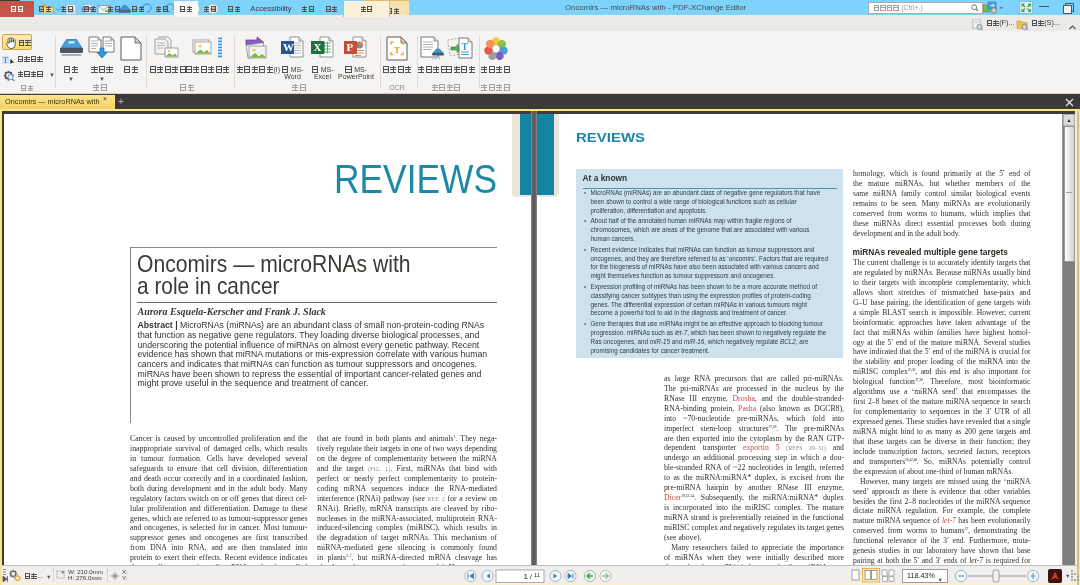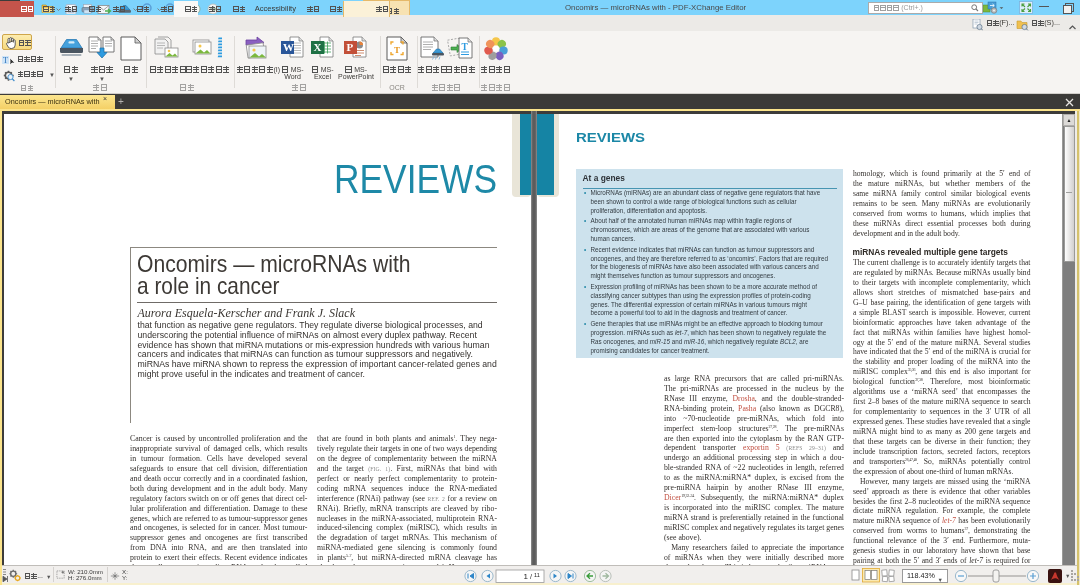--- a/index.html
+++ b/index.html
@@ -17,21 +17,21 @@
 #ribbon{left:0;top:31px;width:1080px;height:62px;background:#f6f4f2;border-bottom:1px solid #d2cfcb;}
 .rsep{position:absolute;top:36px;width:1px;height:52px;background:#dedbd7;}
 .rlab{position:absolute;top:84px;font-size:7px;color:#8a8782;text-align:center;}
 .ricon{position:absolute;top:36px;}
 .rtext{position:absolute;top:66px;font-size:7px;color:#3c3a37;text-align:center;white-space:nowrap;}
 #tabbar{left:0;top:95px;width:1080px;height:14px;background:#3b3a38;}
 #yline{left:0;top:109px;width:1080px;height:2.5px;background:#fbe48c;}
 #docarea{left:0;top:111px;width:1080px;height:454px;background:#3d3c3a;}
 #statusbar{left:0;top:565px;width:1080px;height:20px;background:#f1efed;border-top:1px solid #c0bdb9;box-sizing:border-box;}
 #sbyellow{left:0;top:583px;width:1080px;height:2px;background:#f8f0ce;}
-.tab{position:absolute;top:1px;height:16px;line-height:16px;font-size:7.5px;color:#3a3834;text-align:right;}
+.tab{position:absolute;top:1px;height:16px;line-height:16px;font-size:7.5px;color:#3a3834;text-align:center;}
 
 #pageL{left:4px;top:114px;width:527px;height:451px;background:#fff;overflow:hidden;}
 #pageR{left:537px;top:114px;width:526px;height:451px;background:#fff;overflow:hidden;}
 #gap{left:531px;top:111px;width:6px;height:454px;background:linear-gradient(90deg,#8f8f8f,#5c5c5c 30%,#5c5c5c 70%,#8f8f8f);}
 
 .ser{font-family:"Liberation Serif",serif;color:#332f2c;}
 .jcol{position:absolute;transform-origin:0 0;}
 .jcol div{text-align:justify;text-align-last:justify;height:9.95px;}
 .jcol div.nj{text-align-last:left;}
 .jcol div.in{text-indent:8px;}
@@ -315,28 +315,29 @@
  <svg class="a" style="left:329.5px;top:46.5px" width="164" height="35" viewBox="0 0 164 35">
         <text x="0" y="31.9" font-size="41.5" fill="#1e89a7" font-family="Liberation Sans" textLength="163" lengthAdjust="spacingAndGlyphs">REVIEWS</text>
       </svg>
  <div class="a" style="left:125.5px;top:133px;width:367.5px;height:1px;background:#8c8880"></div>
  <div class="a" style="left:125.5px;top:133px;width:1px;height:176px;background:#8c8880"></div>
  <svg class="a" style="left:132.5px;top:137.5px" width="280" height="48" viewBox="0 0 280 48">
         <text x="0" y="19.6" font-size="24" fill="#3d3935" font-family="Liberation Sans" textLength="273.5" lengthAdjust="spacingAndGlyphs">Oncomirs — microRNAs with</text>
         <text x="0" y="42" font-size="24" fill="#3d3935" font-family="Liberation Sans" textLength="142.5" lengthAdjust="spacingAndGlyphs">a role in cancer</text>
       </svg>
  <div class="a" style="left:132.5px;top:188.2px;width:360.5px;height:1px;background:#6f6b67"></div>
- <div class="a ser" style="left:133.5px;top:191.5px;font-size:12px;font-weight:normal;font-style:italic;color:#3a3632;white-space:nowrap">Aurora Esquela-Kerscher and Frank J. Slack</div>
+ <div class="a ser" style="left:133.5px;top:191.5px;font-size:10px;font-weight:bold;font-style:italic;color:#3a3632;white-space:nowrap">Aurora Esquela-Kerscher and Frank J. Slack</div>
  <div class="a" style="left:133.5px;top:207.3px;width:364px;font-size:8.7px;line-height:9.66px;color:#35312e;white-space:nowrap">
-  <div>that function as negative gene regulators. They regulate diverse biological processes, and</div>
-  <div>underscoring the potential influence of miRNAs on almost every duplex pathway. Recent</div>
-  <div>evidence has shown that miRNA mutations or mis-expression hundreds with various human</div>
-  <div>cancers and indicates that miRNAs can function as tumour suppressors and negatively.</div>
-  <div>miRNAs have miRNA shown to repress the expression of important cancer-related genes and</div>
-  <div>might prove useful in the indicates and treatment of cancer.</div>
+  <div><b>Abstract | </b>MicroRNAs (miRNAs) are an abundant class of small non-protein-coding RNAs</div>
+  <div>that function as negative gene regulators. They loading diverse biological processes, and</div>
+  <div>underscoring the potential influence of miRNAs on almost every genetic pathway. Recent</div>
+  <div>evidence has shown that miRNA mutations or mis-expression correlate with various human</div>
+  <div>cancers and indicates that miRNAs can function as tumour suppressors and oncogenes.</div>
+  <div>miRNAs have been shown to repress the essential of important cancer-related genes and</div>
+  <div>might prove useful in the sequence and treatment of cancer.</div>
  </div>
  <div class="jcol ser" style="left:126px;top:320px;width:196px;transform:scaleX(.9056);font-size:8.7px;line-height:9.95px">
   <div>Cancer is caused by uncontrolled proliferation and the</div>
   <div>inappropriate survival of damaged cells, which results</div>
   <div>in tumour formation. Cells have developed several</div>
   <div>safeguards to ensure that cell division, differentiation</div>
   <div>and death occur correctly and in a coordinated fashion,</div>
   <div>both during development and in the adult body. Many</div>
   <div>regulatory factors switch on or off genes that direct cel-</div>
   <div>lular proliferation and differentiation. Damage to these</div>
@@ -364,21 +365,21 @@
   <div>also been shown to occur in mammals<sup>8</sup>. However, most</div>
  </div>
 </div>
 <div class="a" id="pageR">
  <div class="a" style="left:0;top:0;width:21.5px;height:82.5px;background:#e9e5d8;border-radius:0 0 4px 4px"></div>
  <div class="a" style="left:0;top:0;width:16.5px;height:80.5px;background:#1584a4"></div>
  <svg class="a" style="left:39px;top:15px" width="70" height="15" viewBox="0 0 70 15">
         <text x="0" y="12.5" font-size="12.8" font-weight="bold" fill="#1b87a6" font-family="Liberation Sans" textLength="69" lengthAdjust="spacingAndGlyphs">REVIEWS</text>
       </svg>
  <div class="a" style="left:39px;top:55px;width:267px;height:189px;background:#cde2ed"></div>
- <div class="a" style="left:45.5px;top:58.5px;font-size:8.4px;font-weight:bold;color:#2e3338">At a genes</div>
+ <div class="a" style="left:45.5px;top:58.5px;font-size:8.4px;font-weight:bold;color:#2e3338">At a known</div>
  <div class="a" style="left:45.5px;top:73.5px;width:254px;height:1px;background:#4795b2"></div>
  <div class="a" id="glance" style="left:46.5px;top:75.2px;width:292px;transform:scaleX(.85);transform-origin:0 0;font-size:7.4px;line-height:8.9px;color:#323a40;white-space:nowrap">
   <div class="bu">MicroRNAs (miRNAs) are an abundant class of negative gene regulators that have</div>
   <div>been shown to control a wide range of biological functions such as cellular</div>
   <div>proliferation, differentiation and apoptosis.</div>
   <div class="bu g">About half of the annotated human miRNAs map within fragile regions of</div>
   <div>chromosomes, which are areas of the genome that are associated with various</div>
   <div>human cancers.</div>
   <div class="bu g">Recent evidence indicates that miRNAs can function as tumour suppressors and</div>
   <div>oncogenes, and they are therefore referred to as ‘oncomirs’. Factors that are required</div>

